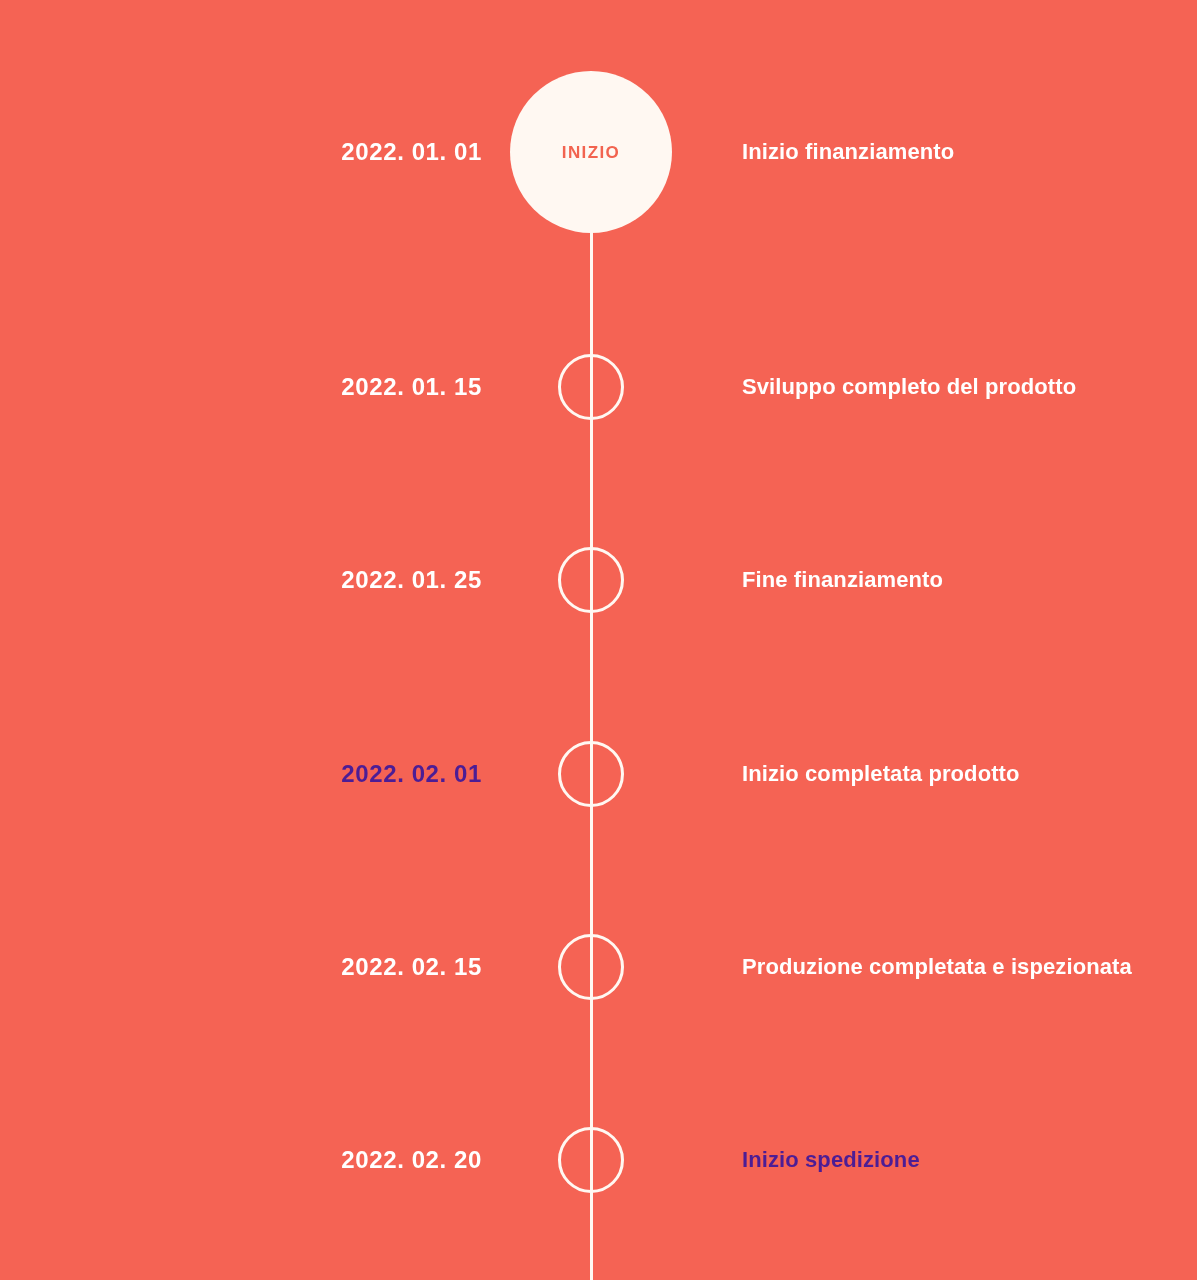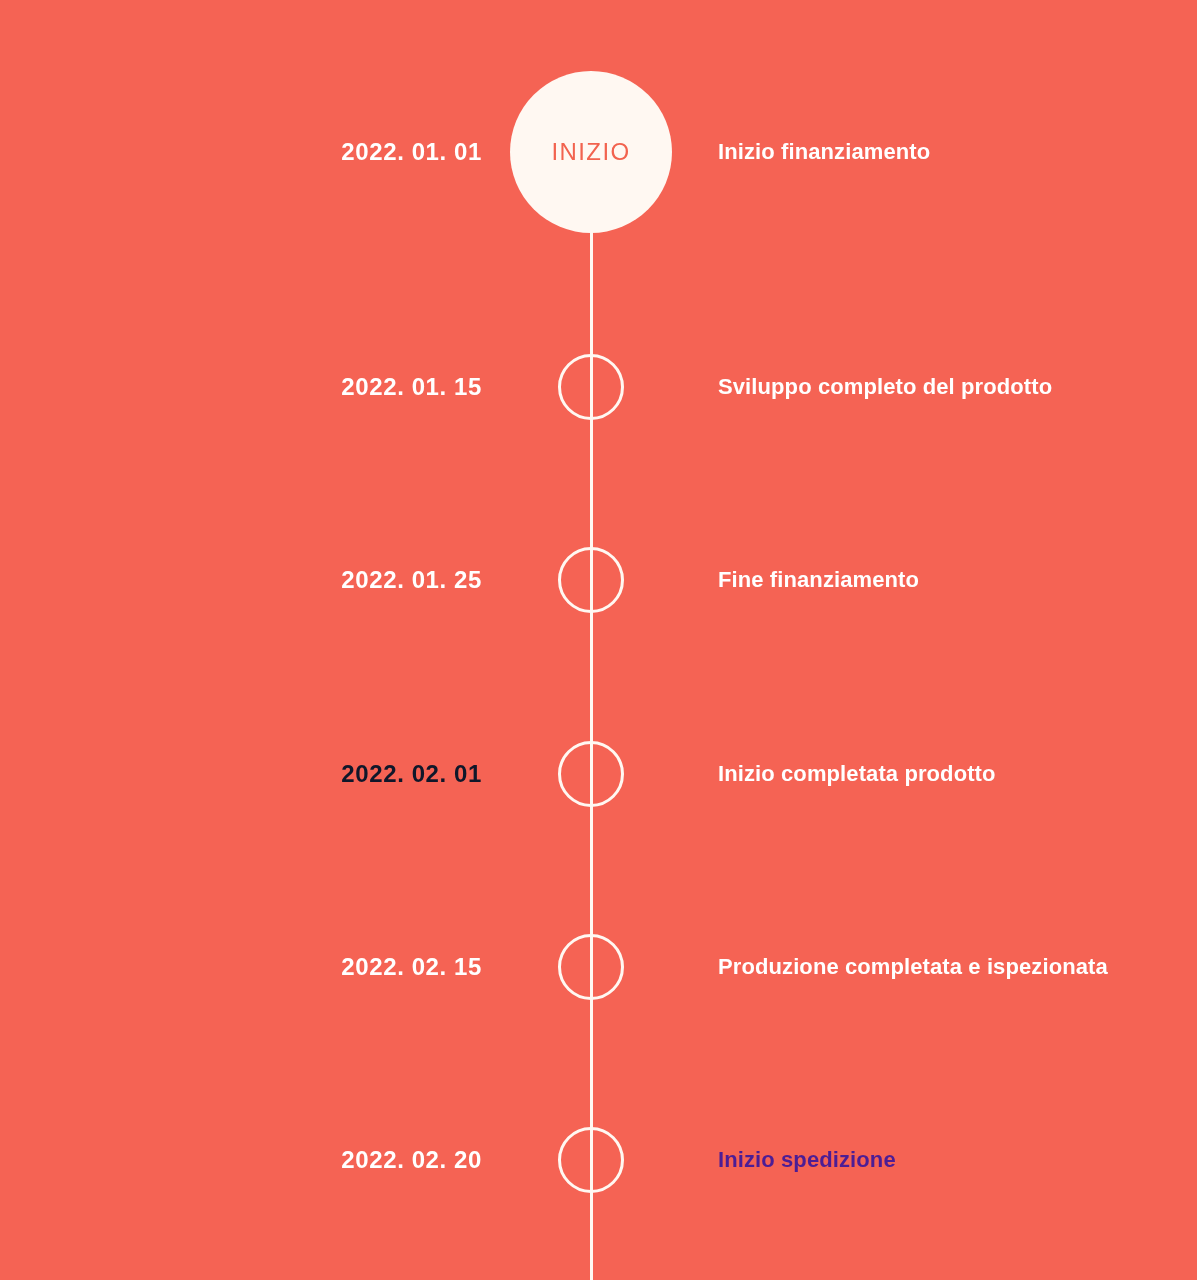--- a/index.html
+++ b/index.html
@@ -50,21 +50,21 @@
     color: #FFFFFF;
     font-size: 24px;
     font-weight: bold;
     letter-spacing: 0.6px;
     white-space: nowrap;
     line-height: 1;
   }
 
   .label {
     position: absolute;
-    left: 718px;
+    left: 742px;
     transform: translateY(-50%);
     color: #FFFFFF;
     font-size: 22px;
     font-weight: bold;
     letter-spacing: 0.1px;
     white-space: nowrap;
     line-height: 1;
   }
 
   
@@ -77,22 +77,22 @@
     margin-top: -81px;
     border-radius: 50%;
     background: #FFF8F2;
     display: flex;
     align-items: center;
     justify-content: center;
     z-index: 4;
   }
   .node-start-text {
     color: #F2634F;
-    font-size: 24px;
-    font-weight: normal;
+    font-size: 17px;
+    font-weight: bold;
     letter-spacing: 1.4px;
     line-height: 1;
   }
 
   
   .node-ring {
     position: absolute;
     left: 591px;
     width: 60px;
     height: 60px;
@@ -124,21 +124,21 @@
         <div class="date" style="color: rgb(255, 255, 255);">2022. 01. 15</div>
         <div class="node-ring" style="border-color: rgb(255, 248, 242);"></div>
         <div class="label" style="color: rgb(255, 255, 255);">Sviluppo completo del prodotto</div>
       </div>
       <div class="row" style="top: 580px;">
         <div class="date" style="color: rgb(255, 255, 255);">2022. 01. 25</div>
         <div class="node-ring" style="border-color: rgb(255, 248, 242);"></div>
         <div class="label" style="color: rgb(255, 255, 255);">Fine finanziamento</div>
       </div>
       <div class="row" style="top: 774px;">
-        <div class="date" style="color: #0f172a;">2022. 02. 01</div>
+        <div class="date" style="color: #4c1d95;">2022. 02. 01</div>
         <div class="node-ring" style="border-color: rgb(255, 248, 242);"></div>
         <div class="label" style="color: rgb(255, 255, 255);">Inizio completata prodotto</div>
       </div>
       <div class="row" style="top: 967px;">
         <div class="date" style="color: rgb(255, 255, 255);">2022. 02. 15</div>
         <div class="node-ring" style="border-color: rgb(255, 248, 242);"></div>
         <div class="label" style="color: rgb(255, 255, 255);">Produzione completata e ispezionata</div>
       </div>
       <div class="row" style="top: 1160px;">
         <div class="date" style="color: rgb(255, 255, 255); text-align: right;">2022. 02. 20</div>

